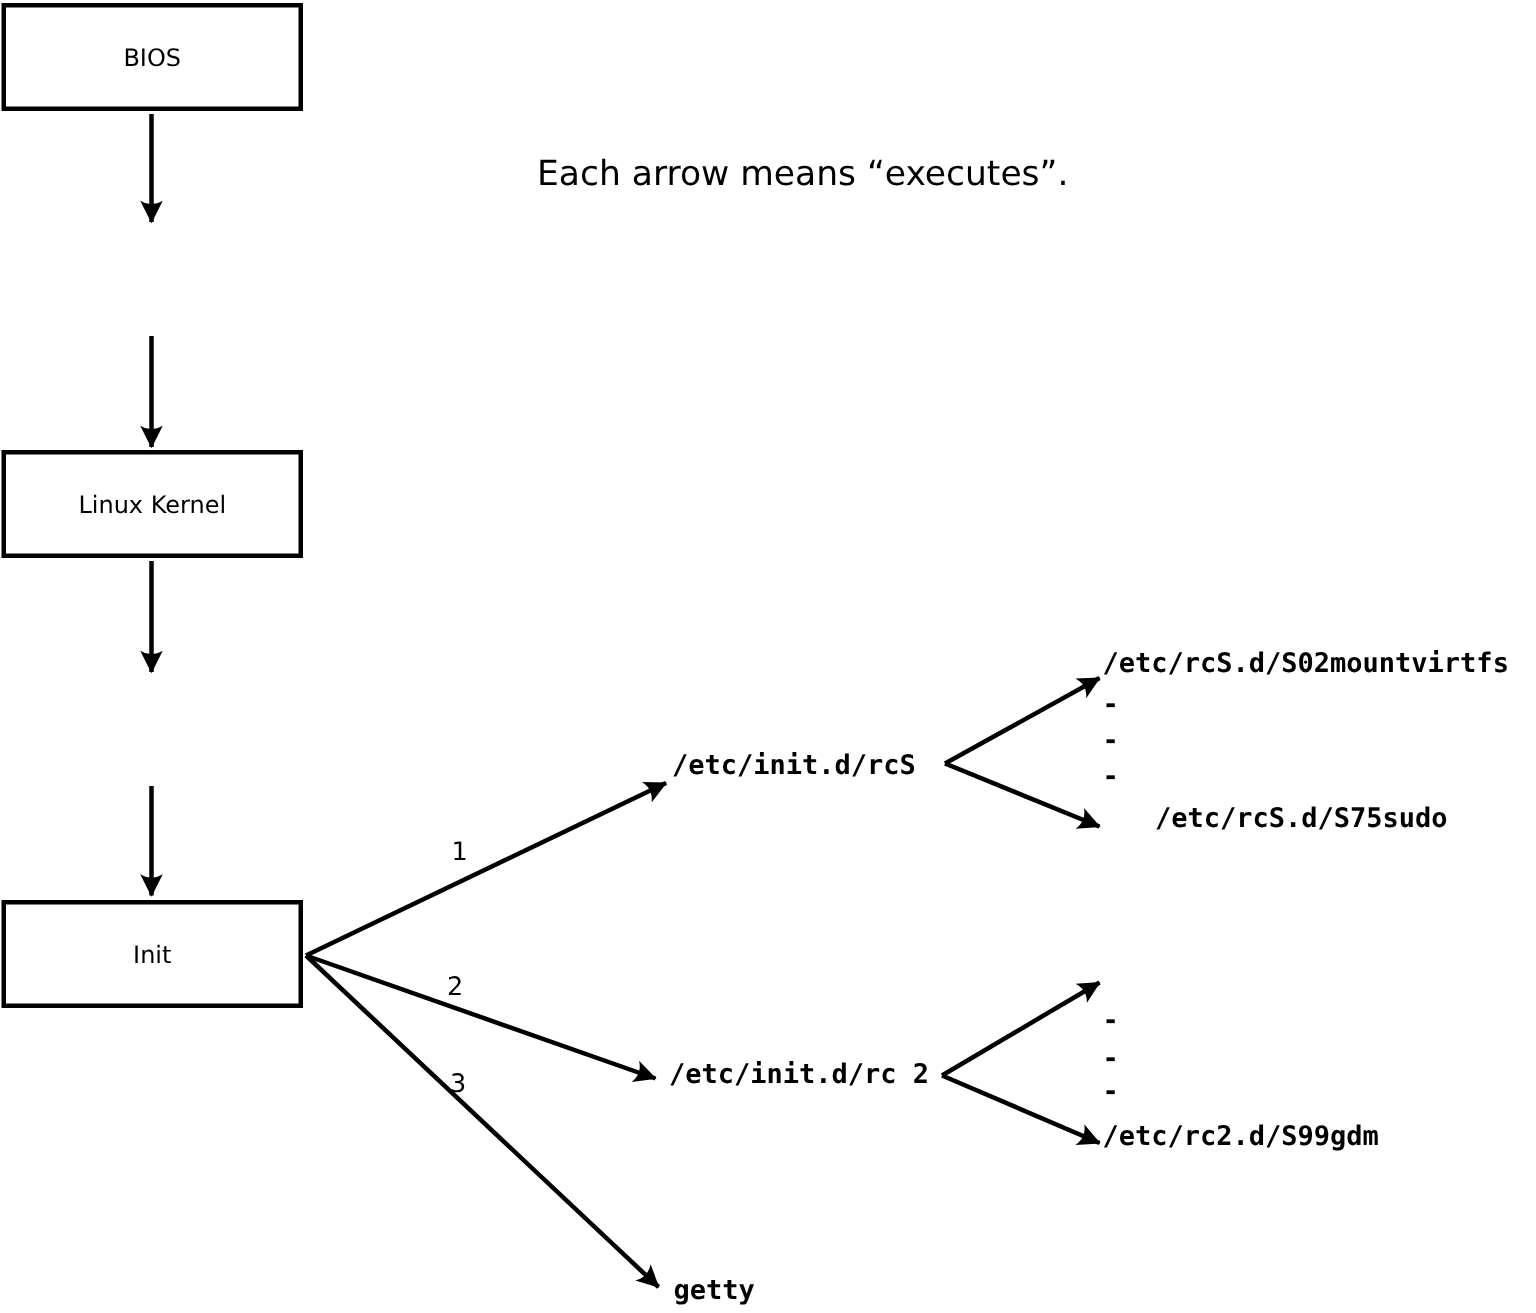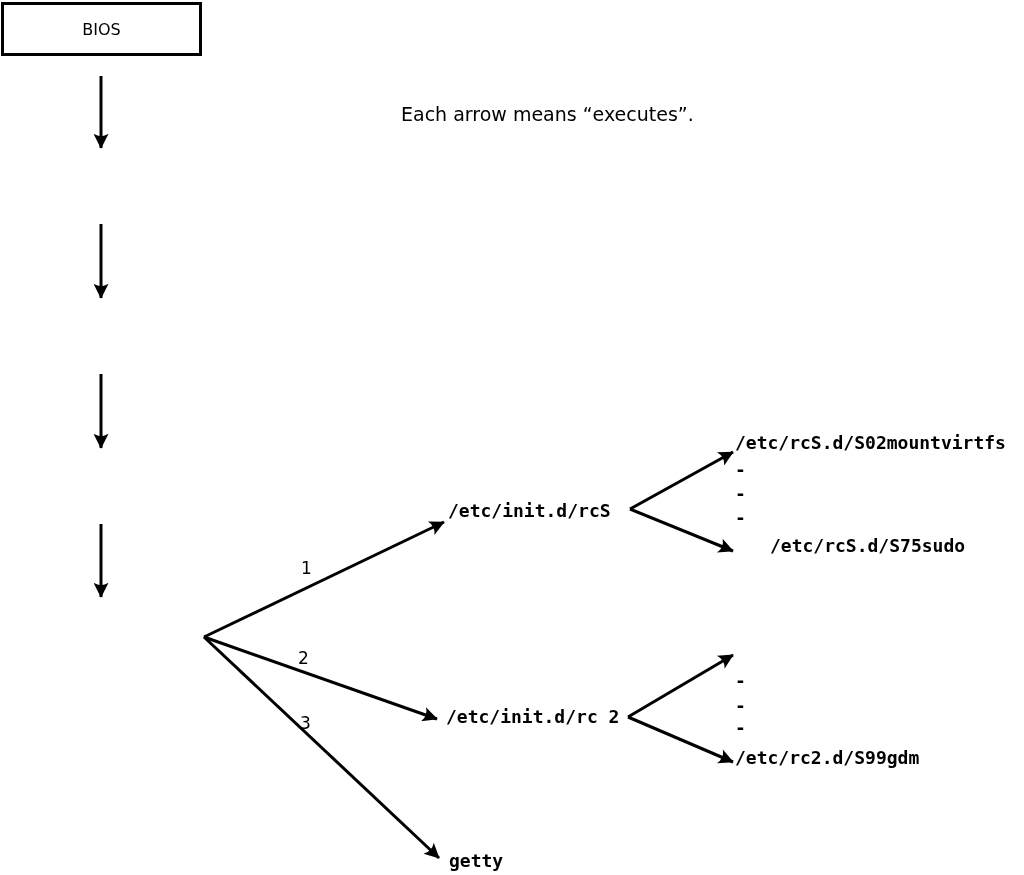--- a/index.html
+++ b/index.html
@@ -18,36 +18,35 @@
     position:absolute;
     left:0; top:0;
     width:1024px; height:875px;
   }
   .arrows line { stroke:var(--line,#000); stroke-width:3; }
   .arrows .ah { fill:var(--line,#000); }
   .box {
     position:absolute;
     left:1px;
     width:201px;
-    height:54px;
+    height:72px;
     border:3px solid var(--line,#000);
     background:var(--bg,#fff);
     display:flex;
     align-items:center;
     justify-content:center;
     font-size:16px;
   }
   .title {
     position:absolute;
     left:358px;
     top:103px;
-    font-size:19px;
+    font-size:23px;
     line-height:1.2;
     white-space:pre;
-    margin-left:43px;
   }
   .mono {
     position:absolute;
     font-family:"DejaVu Sans Mono", monospace;
     font-size:18px;
     line-height:1;
     white-space:pre;
     font-weight:bold;
   }
   .num {
@@ -82,20 +81,26 @@
 
     <line x1="628" y1="717" x2="733" y2="655" marker-end="url(#ah)"></line>
     <line x1="628" y1="717" x2="733" y2="762" marker-end="url(#ah)"></line>
   </svg>
 
   <div class="title">Each arrow means “executes”.</div>
 
   <div class="box" style="top:2px">
       <span>BIOS</span>
     </div>
+  <div class="box" style="top:300px">
+      <span>Linux Kernel</span>
+    </div>
+  <div class="box" style="top:600px">
+      <span>Init</span>
+    </div>
 
   <div class="num" style="left:301px; top:560px">1</div>
   <div class="num" style="left:298px; top:650px">2</div>
   <div class="num" style="left:300px; top:715px">3</div>
 
   <div class="mono" style="left:448px; top:502px">/etc/init.d/rcS</div>
   <div class="mono" style="left:446px; top:708px">/etc/init.d/rc 2</div>
   <div class="mono" style="left:449px; top:852px">getty</div>
 
   <div class="mono" style="left:735px; top:434px">/etc/rcS.d/S02mountvirtfs</div>

